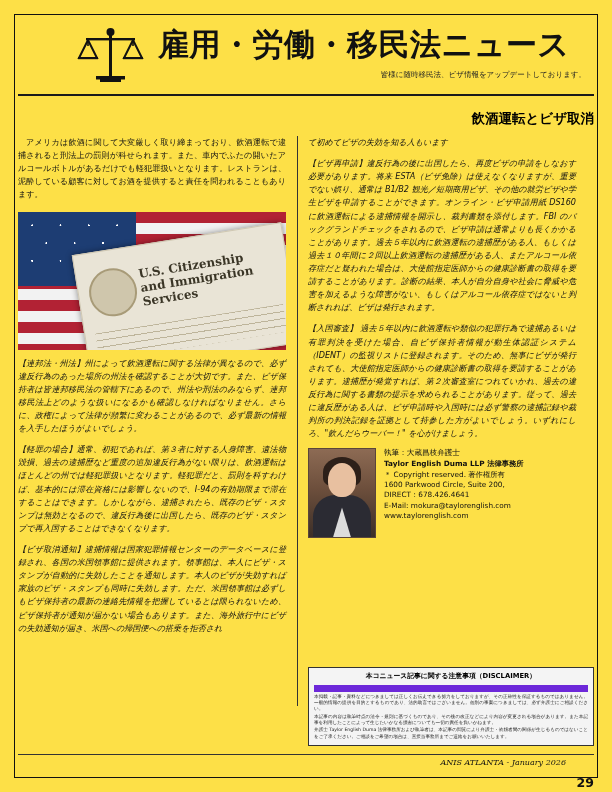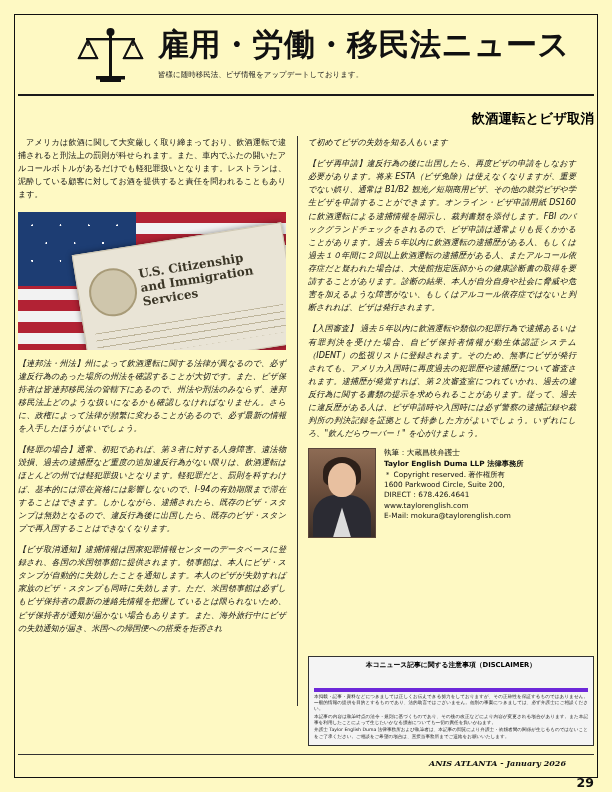--- a/index.html
+++ b/index.html
@@ -5,21 +5,21 @@
   html, body {
     margin: 0;
     padding: 0;
     background: #ffffff;
   }
   .page {
     position: relative;
     width: 612px;
     height: 792px;
     margin: 0 auto;
-    background: #fef9c3;
+    background: #fde047;
     font-family: "Liberation Sans", sans-serif;
     color: #000000;
     overflow: hidden;
     box-sizing: border-box;
   }
   .frame {
     position: absolute;
     left: 14px;
     top: 14px;
     right: 14px;
@@ -61,21 +61,21 @@
     white-space: nowrap;
   }
   .masthead-sub {
     position: absolute;
     left: 140px;
     top: 52px;
     right: 8px;
     font-family: "DejaVu Sans", sans-serif;
     font-size: 7.5px;
     color: #222222;
-    text-align: left;
+    text-align: right;
   }
   .rule-thick {
     position: absolute;
     left: 0;
     right: 0;
     top: 76px;
     height: 2px;
     background: #1a1a1a;
   }
 
@@ -289,22 +289,22 @@
     border: 1px solid #333333;
     background: #f4f4f4;
     padding: 3px 5px 4px 5px;
     box-sizing: border-box;
   }
   .disclaimer-title {
     text-align: center;
     font-family: "DejaVu Sans", sans-serif;
     font-weight: bold;
     font-size: 6.8px;
-    border-bottom: 4px solid #6d28d9;
-    padding-bottom: 18px;
+    border-bottom: 7px solid #6d28d9;
+    padding-bottom: 4px;
     margin-bottom: 2px;
   }
   .disclaimer-body {
     font-family: "DejaVu Sans", sans-serif;
     font-size: 4.6px;
     line-height: 1.38;
     text-align: justify;
     color: #222222;
   }
   .disclaimer-body p { margin: 0 0 1px 0; }
@@ -322,21 +322,21 @@
     left: 0; right: 0; top: 0;
     height: 1px;
     background: #333333;
   }
   .footer-text {
     position: absolute;
     right: 28px;
     top: 4px;
     font-family: "DejaVu Serif", serif;
     font-style: italic;
-    font-weight: bold;
+    font-weight: normal;
     font-size: 8px;
     color: #111111;
   }
   .footer-page {
     position: absolute;
     right: 0;
     top: 1px;
     font-family: "DejaVu Sans", sans-serif;
     font-weight: bold;
     font-size: 12.5px;
@@ -389,37 +389,37 @@
         </div>
 
         <p class="para noindent">【連邦法・州法】州によって飲酒運転に関する法律が異なるので、必ず違反行為のあった場所の州法を確認することが大切です。また、ビザ保持者は皆連邦移民法の管轄下にあるので、州法や刑法のみならず、連邦移民法上どのような扱いになるかも確認しなければなりません。さらに、政権によって法律が頻繁に変わることがあるので、必ず最新の情報を入手したほうがよいでしょう。</p>
         <p class="para noindent">【軽罪の場合】通常、初犯であれば、第３者に対する人身障害、遺法物毀損、過去の逮捕歴など重度の追加違反行為がない限りは、飲酒運転はほとんどの州では軽犯罪扱いとなります。軽犯罪だと、罰則を科すわけば、基本的には滞在資格には影響しないので、I-94の有効期限まで滞在することはできます。しかしながら、逮捕されたら、既存のビザ・スタンプは無効となるので、違反行為後に出国したら、既存のビザ・スタンプで再入国することはできなくなります。</p>
         <p class="para noindent">【ビザ取消通知】逮捕情報は国家犯罪情報センターのデータベースに登録され、各国の米国領事館に提供されます。領事館は、本人にビザ・スタンプが自動的に失効したことを通知します。本人のビザが失効すれば家族のビザ・スタンプも同時に失効します。ただ、米国領事館は必ずしもビザ保持者の最新の連絡先情報を把握しているとは限られないため、ビザ保持者が通知が届かない場合もあります。また、海外旅行中にビザの失効通知が届き、米国への帰国便への搭乗を拒否され</p>
       </div>
 
       <div class="col col-right">
         <p class="para noindent">て初めてビザの失効を知る人もいます</p>
         <p class="para noindent">【ビザ再申請】違反行為の後に出国したら、再度ビザの申請をしなおす必要があります。将来 ESTA（ビザ免除）は使えなくなりますが、重要でない娯り、通常は B1/B2 観光／短期商用ビザ、その他の就労ビザや学生ビザを申請することができます。オンライン・ビザ申請用紙 DS160 に飲酒運転による逮捕情報を開示し、裁判書類を添付します。FBI のバックグランドチェックをされるので、ビザ申請は通常よりも長くかかることがあります。過去５年以内に飲酒運転の逮捕歴がある人、もしくは過去１０年間に２回以上飲酒運転の逮捕歴がある人、またアルコール依存症だと疑われた場合は、大使館指定医師からの健康診断書の取得を要請することがあります。診断の結果、本人が自分自身や社会に脅威や危害を加えるような障害がない、もしくはアルコール依存症ではないと判断されれば、ビザは発行されます。</p>
-        <p class="para noindent">【入国審査】 過去５年以内に飲酒運転や類似の犯罪行為で逮捕あるいは有罪判決を受けた場合、自ビザ保持者情報が動生体認証システム（IDENT）の監視リストに登録されます。そのため、無事にビザが発行されても、アメリカ入国時に再度過去の犯罪歴や逮捕歴について審査されます。逮捕歴が発覚すれば、第２次審査室につれていかれ、過去の違反行為に関する書類の提示を求められることがあります。従って、過去に違反歴がある人は、ビザ申請時や入国時には必ず警察の逮捕記録や裁判所の判決記録を証拠として持参した方がよいでしょう。いずれにしろ、"飲んだらウーバー！" を心がけましょう。</p>
+        <p class="para noindent">【入国審査】 過去５年以内に飲酒運転や類似の犯罪行為で逮捕あるいは有罪判決を受けた場合、自ビザ保持者情報が動生体認証システム（IDENT）の監視リストに登録されます。そのため、無事にビザが発行されても、大使館指定医師からの健康診断書の取得を要請することがあります。逮捕歴が発覚すれば、第２次審査室につれていかれ、過去の違反行為に関する書類の提示を求められることがあります。従って、過去に違反歴がある人は、ビザ申請時や入国時には必ず警察の逮捕記録や裁判所の判決記録を証拠として持参した方がよいでしょう。いずれにしろ、"飲んだらウーバー！" を心がけましょう。</p>
 
         <div class="author-card">
           <div class="author-photo">
             <div class="body"></div>
             <div class="shirt"></div>
             <div class="hair"></div>
             <div class="face"></div>
           </div>
           <div class="author-info">
             <div class="jp">執筆：大蔵昌枝弁護士</div>
             <div class="firm">Taylor English Duma LLP 法律事務所</div>
             <div>＊ Copyright reserved. 著作権所有</div>
             <div>1600 Parkwood Circle, Suite 200,</div>
             <div>DIRECT：678.426.4641</div>
+            <div>E-Mail: mokura@taylorenglish.com</div>
             <div>www.taylorenglish.com</div>
-            <div>E-Mail: mokura@taylorenglish.com</div>
           </div>
         </div>
       </div>
 
       <div class="disclaimer">
         <div class="disclaimer-title">本コニュース記事に関する注意事項（DISCLAIMER）</div>
         <div class="disclaimer-body">
           <p>本掲載・記事・資料などにつきましては正しくお伝えできる努力をしておりますが、その正確性を保証するものではありません。一般的情報の提供を目的とするものであり、法的助言ではございません。個別の事案につきましては、必ず弁護士にご相談ください。</p>
           <p>本記事の内容は執筆時点の法令・規則に基づくものであり、その後の改正などにより内容が変更される場合があります。また本記事を利用したことによって生じたいかなる損害についても一切の責任を負いかねます。</p>
           <p>弁護士 Taylor English Duma 法律事務所および執筆者は、本記事の閲覧により弁護士・依頼者間の関係が生じるものではないことをご了承ください。ご相談をご希望の場合は、直接当事務所までご連絡をお願いいたします。</p>

